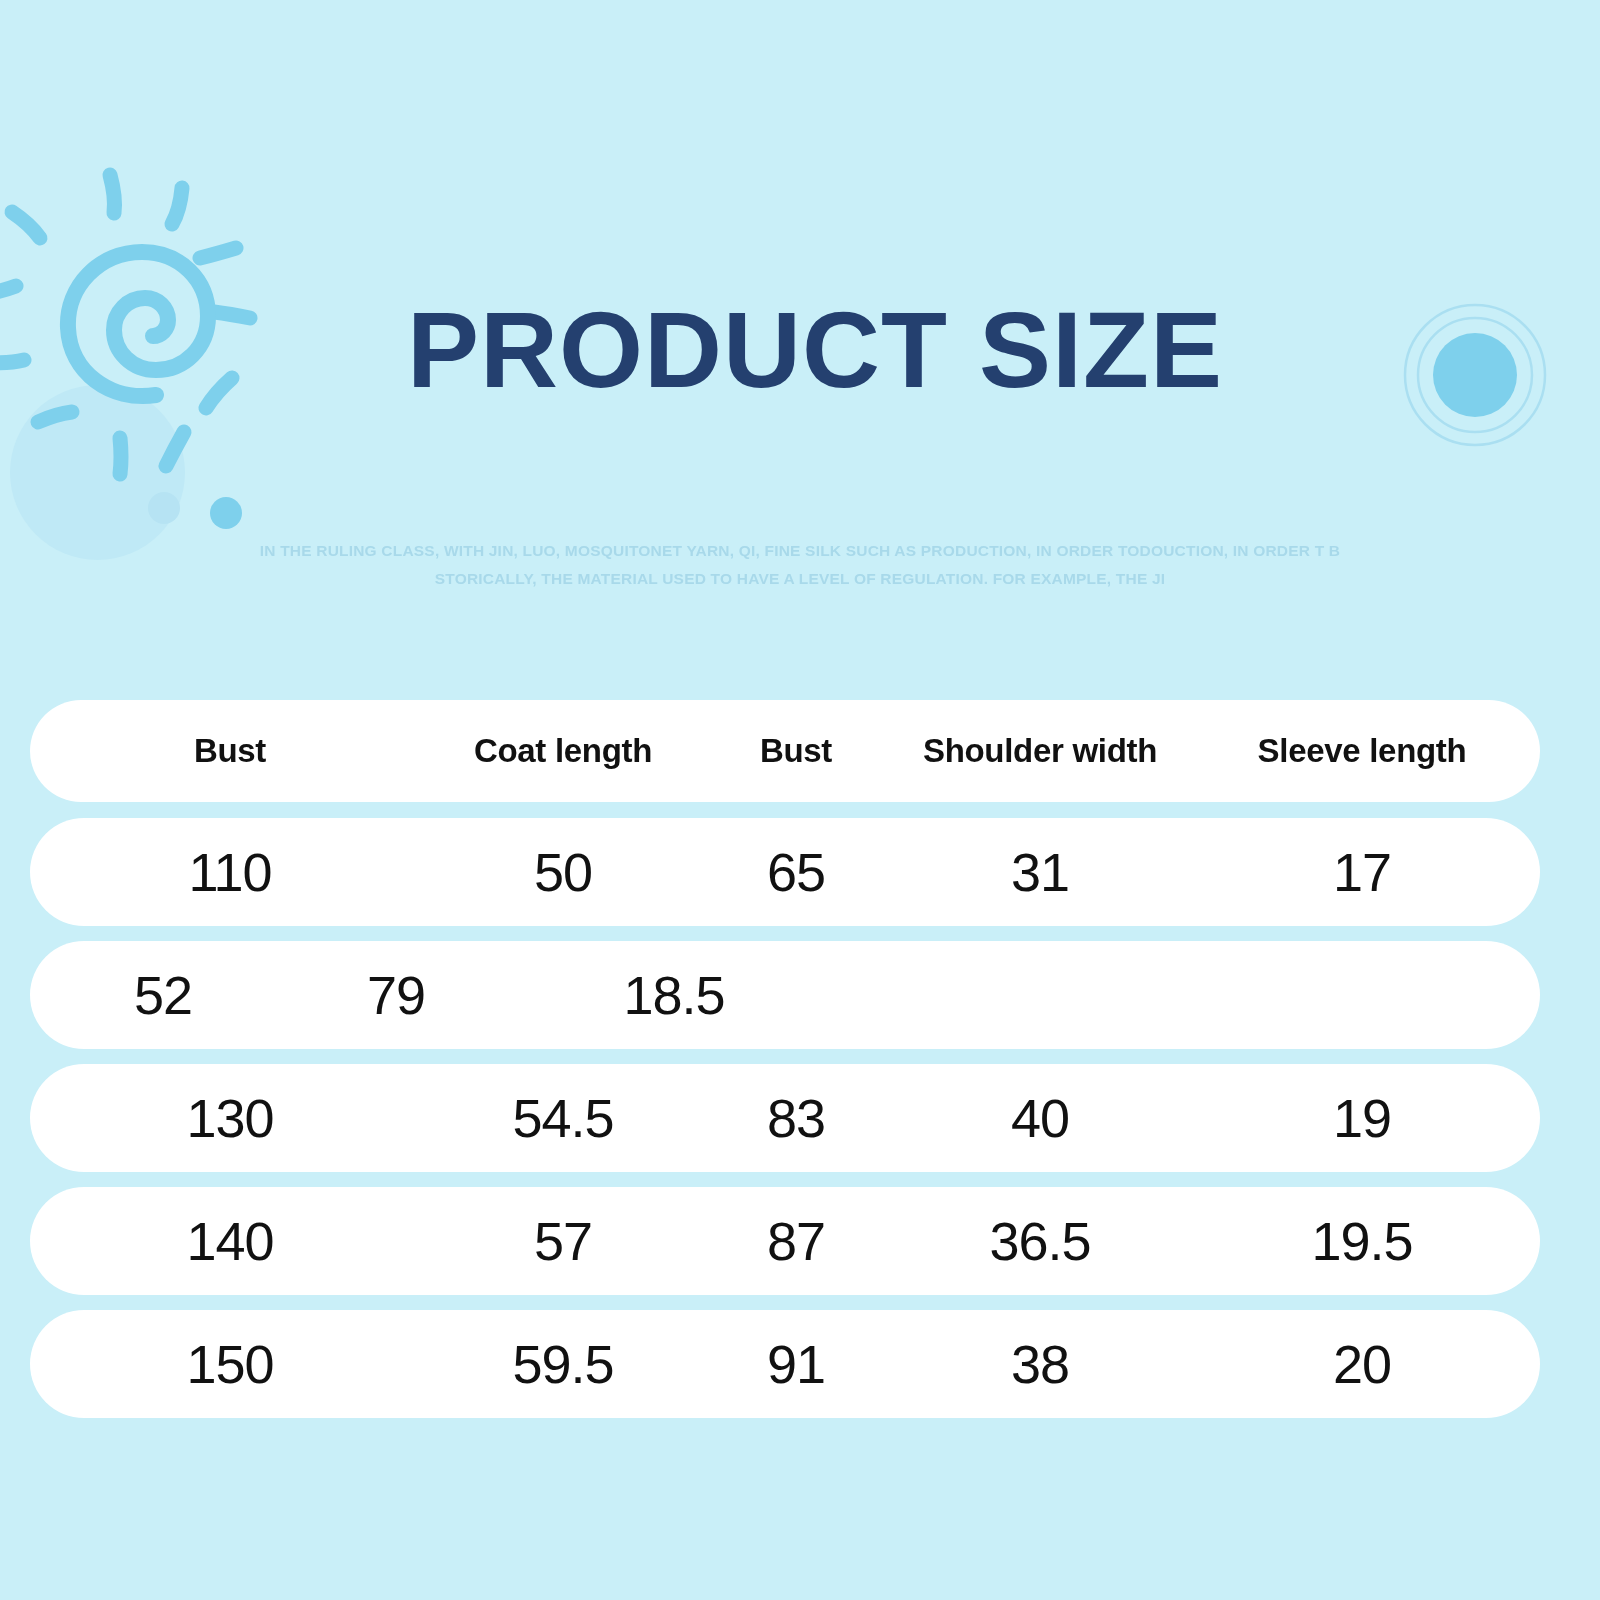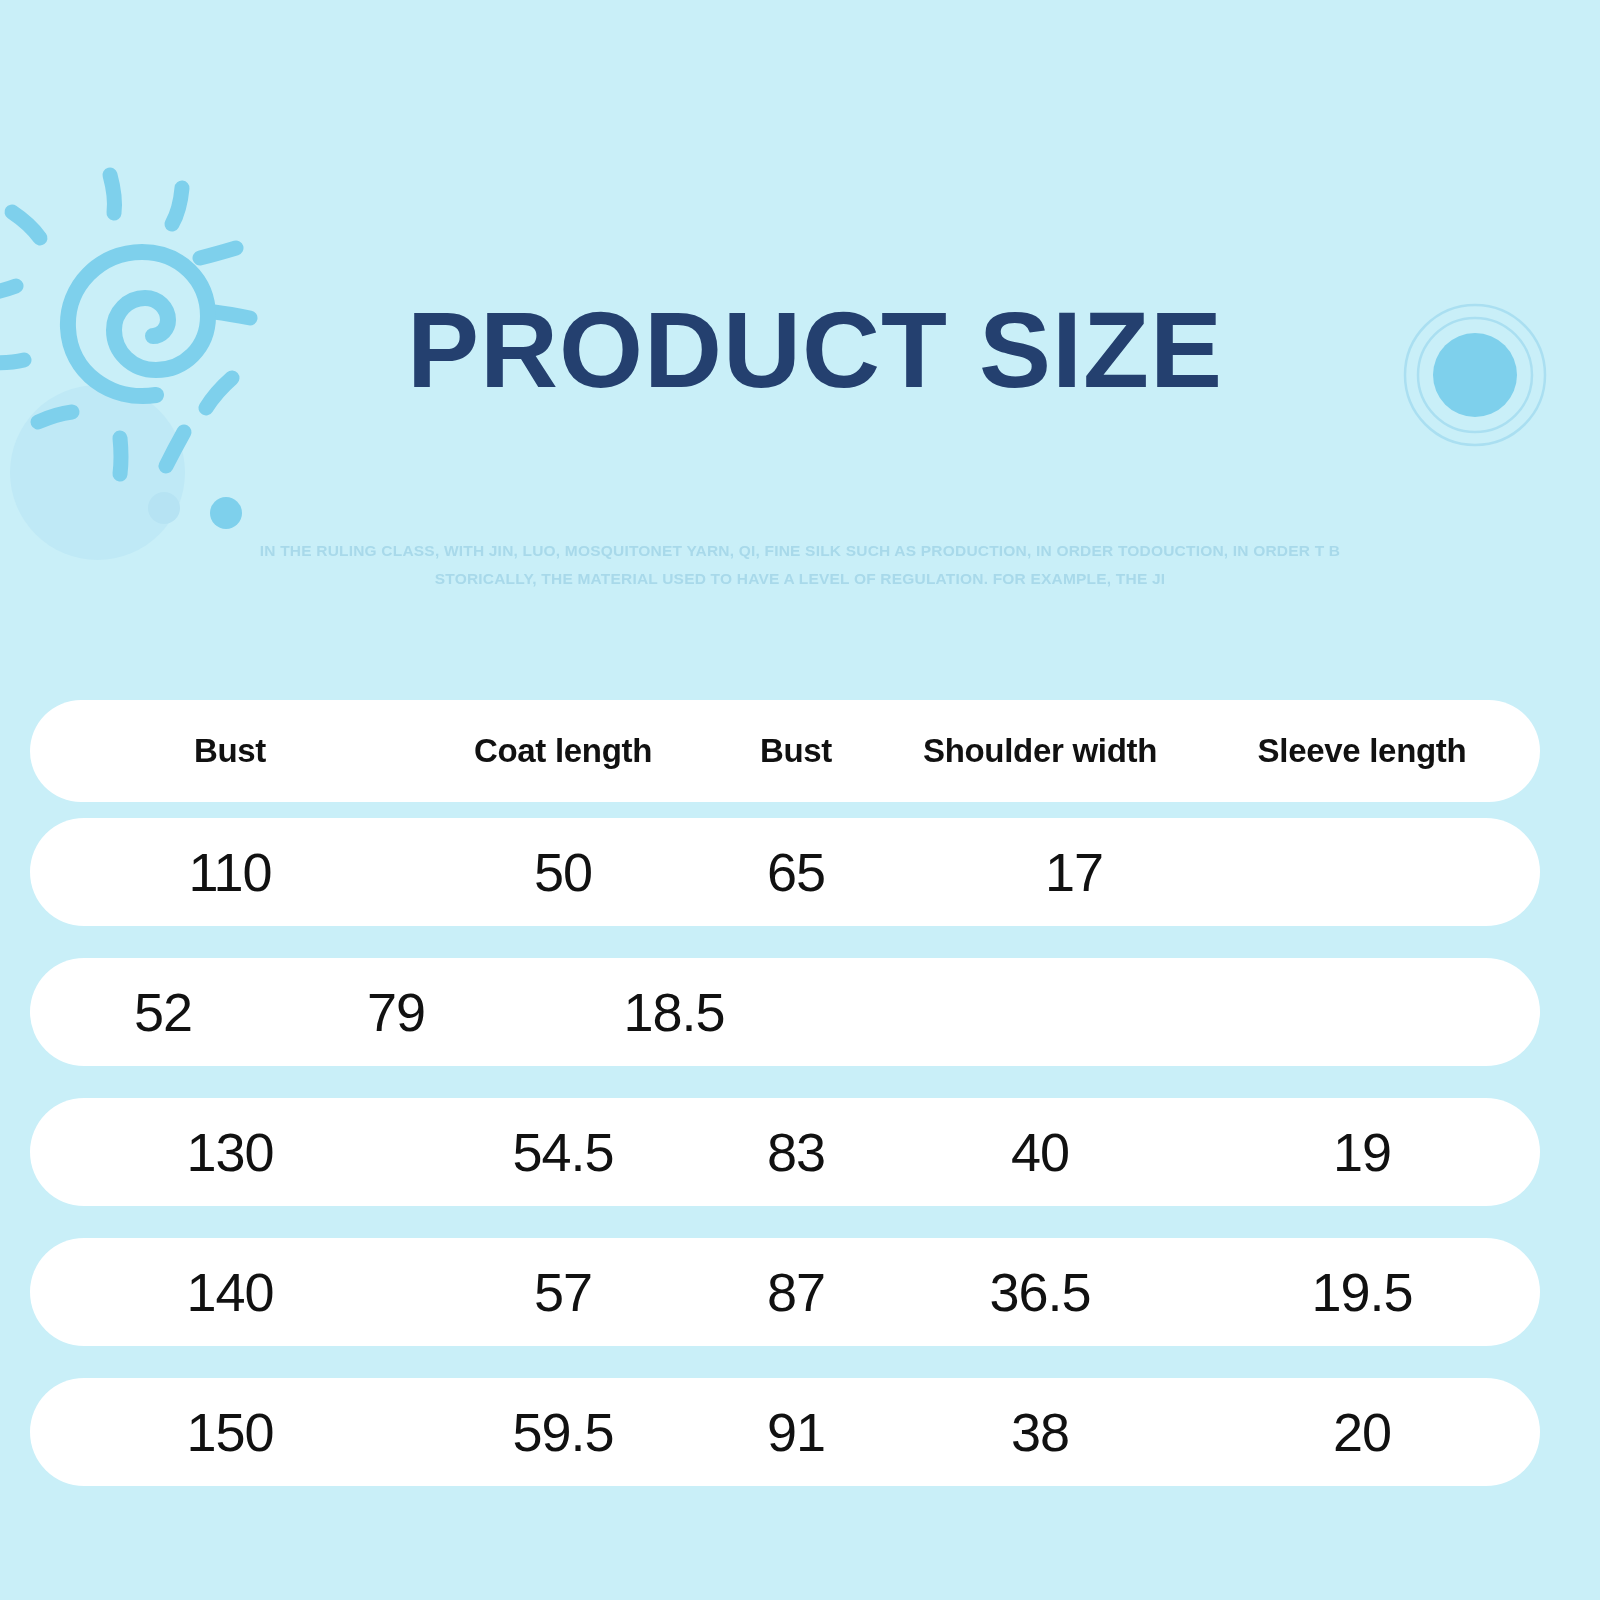--- a/index.html
+++ b/index.html
@@ -97,21 +97,21 @@
     position: absolute;
     left: 30px;
     top: 700px;
     width: 1510px;
   }
   .size-row {
     display: flex;
     align-items: center;
     background: #ffffff;
     border-radius: 60px;
-    margin-bottom: 32px;
+    margin-bottom: 15px;
     box-sizing: border-box;
   }
   .size-row.header-row {
     height: 102px;
     margin-bottom: 16px;
   }
   .size-row.data-row {
     height: 108px;
   }
   .cell {
@@ -193,20 +193,21 @@
     <div class="cell col-1">Coat length</div>
     <div class="cell col-2">Bust</div>
     <div class="cell col-3">Shoulder width</div>
     <div class="cell col-4">Sleeve length</div>
   </div>
 
   <div class="size-row data-row">
     <div class="cell col-0">110</div>
     <div class="cell col-1">50</div>
     <div class="cell col-2">65</div>
+    <div class="cell col-3">31</div>
     <div class="cell col-4">17</div>
   </div>
 
   <div class="size-row data-row">
     <div class="cell col-1">52</div>
     <div class="cell col-2">79</div>
     <div class="cell col-4">18.5</div>
   </div>
 
   <div class="size-row data-row">

